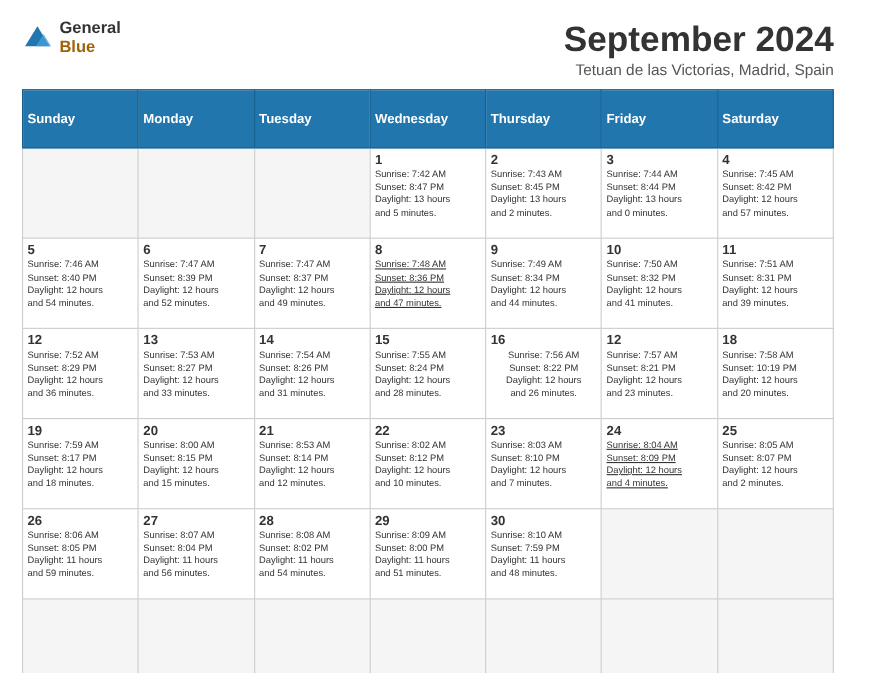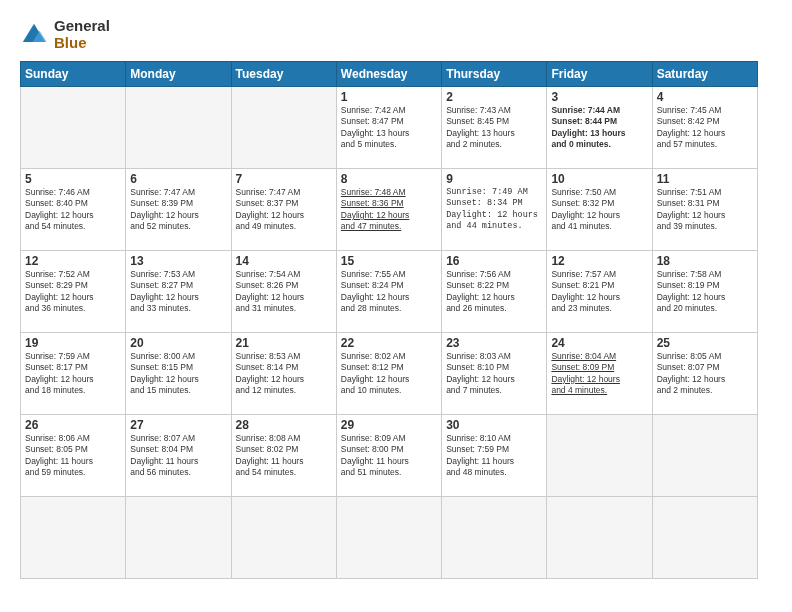--- a/index.html
+++ b/index.html
@@ -63,21 +63,21 @@
     .calendar {
       width: 100%;
       border-collapse: collapse;
       table-layout: fixed;
     }
     .calendar th {
       background: #2176ae;
       color: #fff;
       font-size: 12px;
       font-weight: bold;
-      padding: 5px 4px;
+      padding: 19px 4px;
       text-align: left;
       border: 1px solid #1a5f8a;
     }
     .calendar td {
       border: 1px solid #ccc;
       vertical-align: top;
       padding: 3px 4px;
       font-size: 9px;
       color: #333;
       height: 82px;
@@ -106,20 +106,24 @@
   <div class="header">
     <div class="logo">
       <svg class="logo-icon" viewBox="0 0 40 40">
         <polygon points="20,4 36,30 4,30" fill="#2176ae"></polygon>
         <polygon points="28,14 38,30 18,30" fill="#4aa3df" opacity="0.7"></polygon>
       </svg>
       <div class="logo-text">
         <span class="logo-general">General</span>
         <span class="logo-blue">Blue</span>
       </div>
+    </div>
+    <div class="title-block">
+      <div class="month-title">September 2024</div>
+      <div class="location-title">Tetuan de las Victorias, Madrid, Spain</div>
     </div>
   </div>
 
   <table class="calendar">
     <thead>
       <tr>
         <th>Sunday</th>
         <th>Monday</th>
         <th>Tuesday</th>
         <th>Wednesday</th>
@@ -142,21 +146,21 @@
           </td>
           <td>
             <span class="day-number">2</span>
             <div class="day-info" style="white-space: pre-line;">Sunrise: 7:43 AM
 Sunset: 8:45 PM
 Daylight: 13 hours
 and 2 minutes.</div>
           </td>
           <td>
             <span class="day-number">3</span>
-            <div class="day-info" style="white-space: pre-line; font-weight: bold;">Sunrise: 7:44 AM
+            <div class="day-info" style="white-space: pre-line;">Sunrise: 7:44 AM
 Sunset: 8:44 PM
 Daylight: 13 hours
 and 0 minutes.</div>
           </td>
           <td>
             <span class="day-number">4</span>
             <div class="day-info" style="white-space: pre-line;">Sunrise: 7:45 AM
 Sunset: 8:42 PM
 Daylight: 12 hours
 and 57 minutes.</div>
@@ -186,21 +190,21 @@
           </td>
           <td>
             <span class="day-number">8</span>
             <div class="day-info" style="white-space: pre-line; text-decoration: underline;">Sunrise: 7:48 AM
 Sunset: 8:36 PM
 Daylight: 12 hours
 and 47 minutes.</div>
           </td>
           <td>
             <span class="day-number">9</span>
-            <div class="day-info" style="white-space: pre-line; font-family: Liberation Mono, monospace;">Sunrise: 7:49 AM
+            <div class="day-info" style="white-space: pre-line;">Sunrise: 7:49 AM
 Sunset: 8:34 PM
 Daylight: 12 hours
 and 44 minutes.</div>
           </td>
           <td>
             <span class="day-number">10</span>
             <div class="day-info" style="white-space: pre-line;">Sunrise: 7:50 AM
 Sunset: 8:32 PM
 Daylight: 12 hours
 and 41 minutes.</div>
@@ -237,36 +241,36 @@
           </td>
           <td>
             <span class="day-number">15</span>
             <div class="day-info" style="white-space: pre-line;">Sunrise: 7:55 AM
 Sunset: 8:24 PM
 Daylight: 12 hours
 and 28 minutes.</div>
           </td>
           <td>
             <span class="day-number">16</span>
-            <div class="day-info" style="white-space: pre-line;">Sunrise: 7:56 AM
+            <div class="day-info" style="white-space: pre-line; text-align: center;">Sunrise: 7:56 AM
 Sunset: 8:22 PM
 Daylight: 12 hours
 and 26 minutes.</div>
           </td>
           <td>
             <span class="day-number">12</span>
             <div class="day-info" style="white-space: pre-line;">Sunrise: 7:57 AM
 Sunset: 8:21 PM
 Daylight: 12 hours
 and 23 minutes.</div>
           </td>
           <td>
             <span class="day-number">18</span>
             <div class="day-info" style="white-space: pre-line;">Sunrise: 7:58 AM
-Sunset: 8:19 PM
+Sunset: 10:19 PM
 Daylight: 12 hours
 and 20 minutes.</div>
           </td>
         </tr>
         <tr>
           <td>
             <span class="day-number">19</span>
             <div class="day-info" style="white-space: pre-line;">Sunrise: 7:59 AM
 Sunset: 8:17 PM
 Daylight: 12 hours

